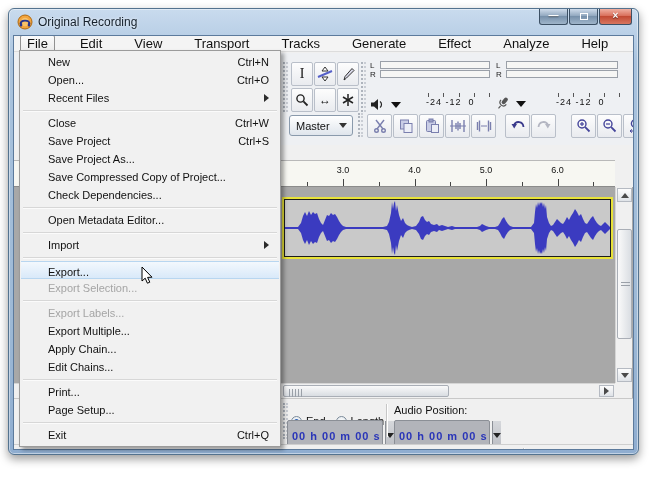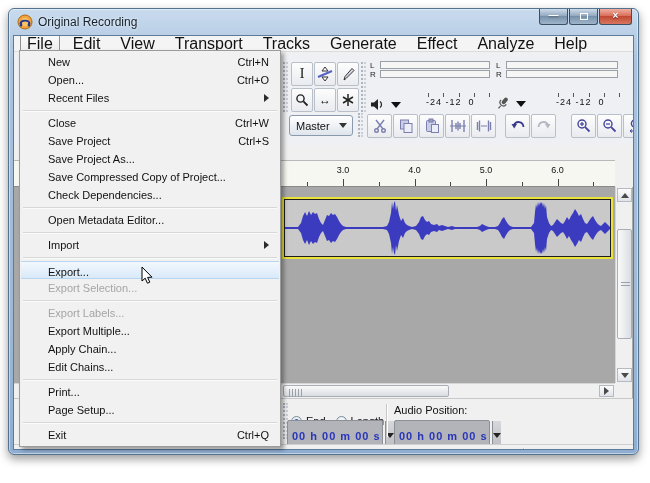--- a/index.html
+++ b/index.html
@@ -18,21 +18,21 @@
   .wbtn{width:29px;height:16px;border:1px solid #3c5064;border-top:none;display:flex;align-items:center;justify-content:center;
     font-size:10px;color:#fff;background:linear-gradient(180deg,#cfdceb 0%,#93a9c0 45%,#7891ab 50%,#9fb5ca 100%);
     border-radius:0 0 3px 3px;margin-left:1px;line-height:1;}
   .wbtn.close{width:33px;background:linear-gradient(180deg,#f0b0a2 0%,#d9705c 45%,#c24a34 50%,#d8765f 100%);}
   .wbtn span{margin-top:-2px;font-weight:bold;text-shadow:0 1px 1px rgba(0,0,0,.5);}
 
   .client{position:absolute;left:4px;top:26px;right:4px;bottom:4px;background:#f0f0f0;border:1px solid #5f7documents9b;border:1px solid #5c7a9c;overflow:hidden;}
 
   
   .menubar{position:absolute;left:0;top:0;right:0;height:16px;background:#f4f4f4;border-bottom:1px solid #dcdcdc;display:flex;align-items:center;padding-left:6px;}
-  .mb-item{font-size:16px;color:#111;padding:1px 7px;margin-right:6px;}
+  .mb-item{font-size:13px;color:#111;padding:1px 7px;margin-right:18px;}
   .mb-active{border:1px solid #919191;background:linear-gradient(#fbfbfb,#ececec);border-radius:2px;padding:0 6px;}
 
   
   .dock{position:absolute;left:0;top:17px;right:0;height:92px;background:#eef0f3;}
   .grip{width:5px;align-self:stretch;border-left:2px dotted #aeb4bd;border-right:2px dotted #c9cdd4;}
   .toolbtn{background:linear-gradient(#fdfdfd,#e9ebef);border:1px solid #b9bfc9;border-radius:2px;display:flex;align-items:center;justify-content:center;}
   .tools-grid{position:absolute;left:277px;top:9px;width:68px;height:50px;display:grid;grid-template-columns:repeat(3,1fr);grid-template-rows:1fr 1fr;gap:1px;}
   .tools-grid .toolbtn{width:22px;height:24px;font-size:13px;}
   .ibeam{font-family:"Liberation Serif",serif;font-size:14px;color:#111;}
   .arrowlr{font-size:12px;font-weight:bold;color:#111;}

